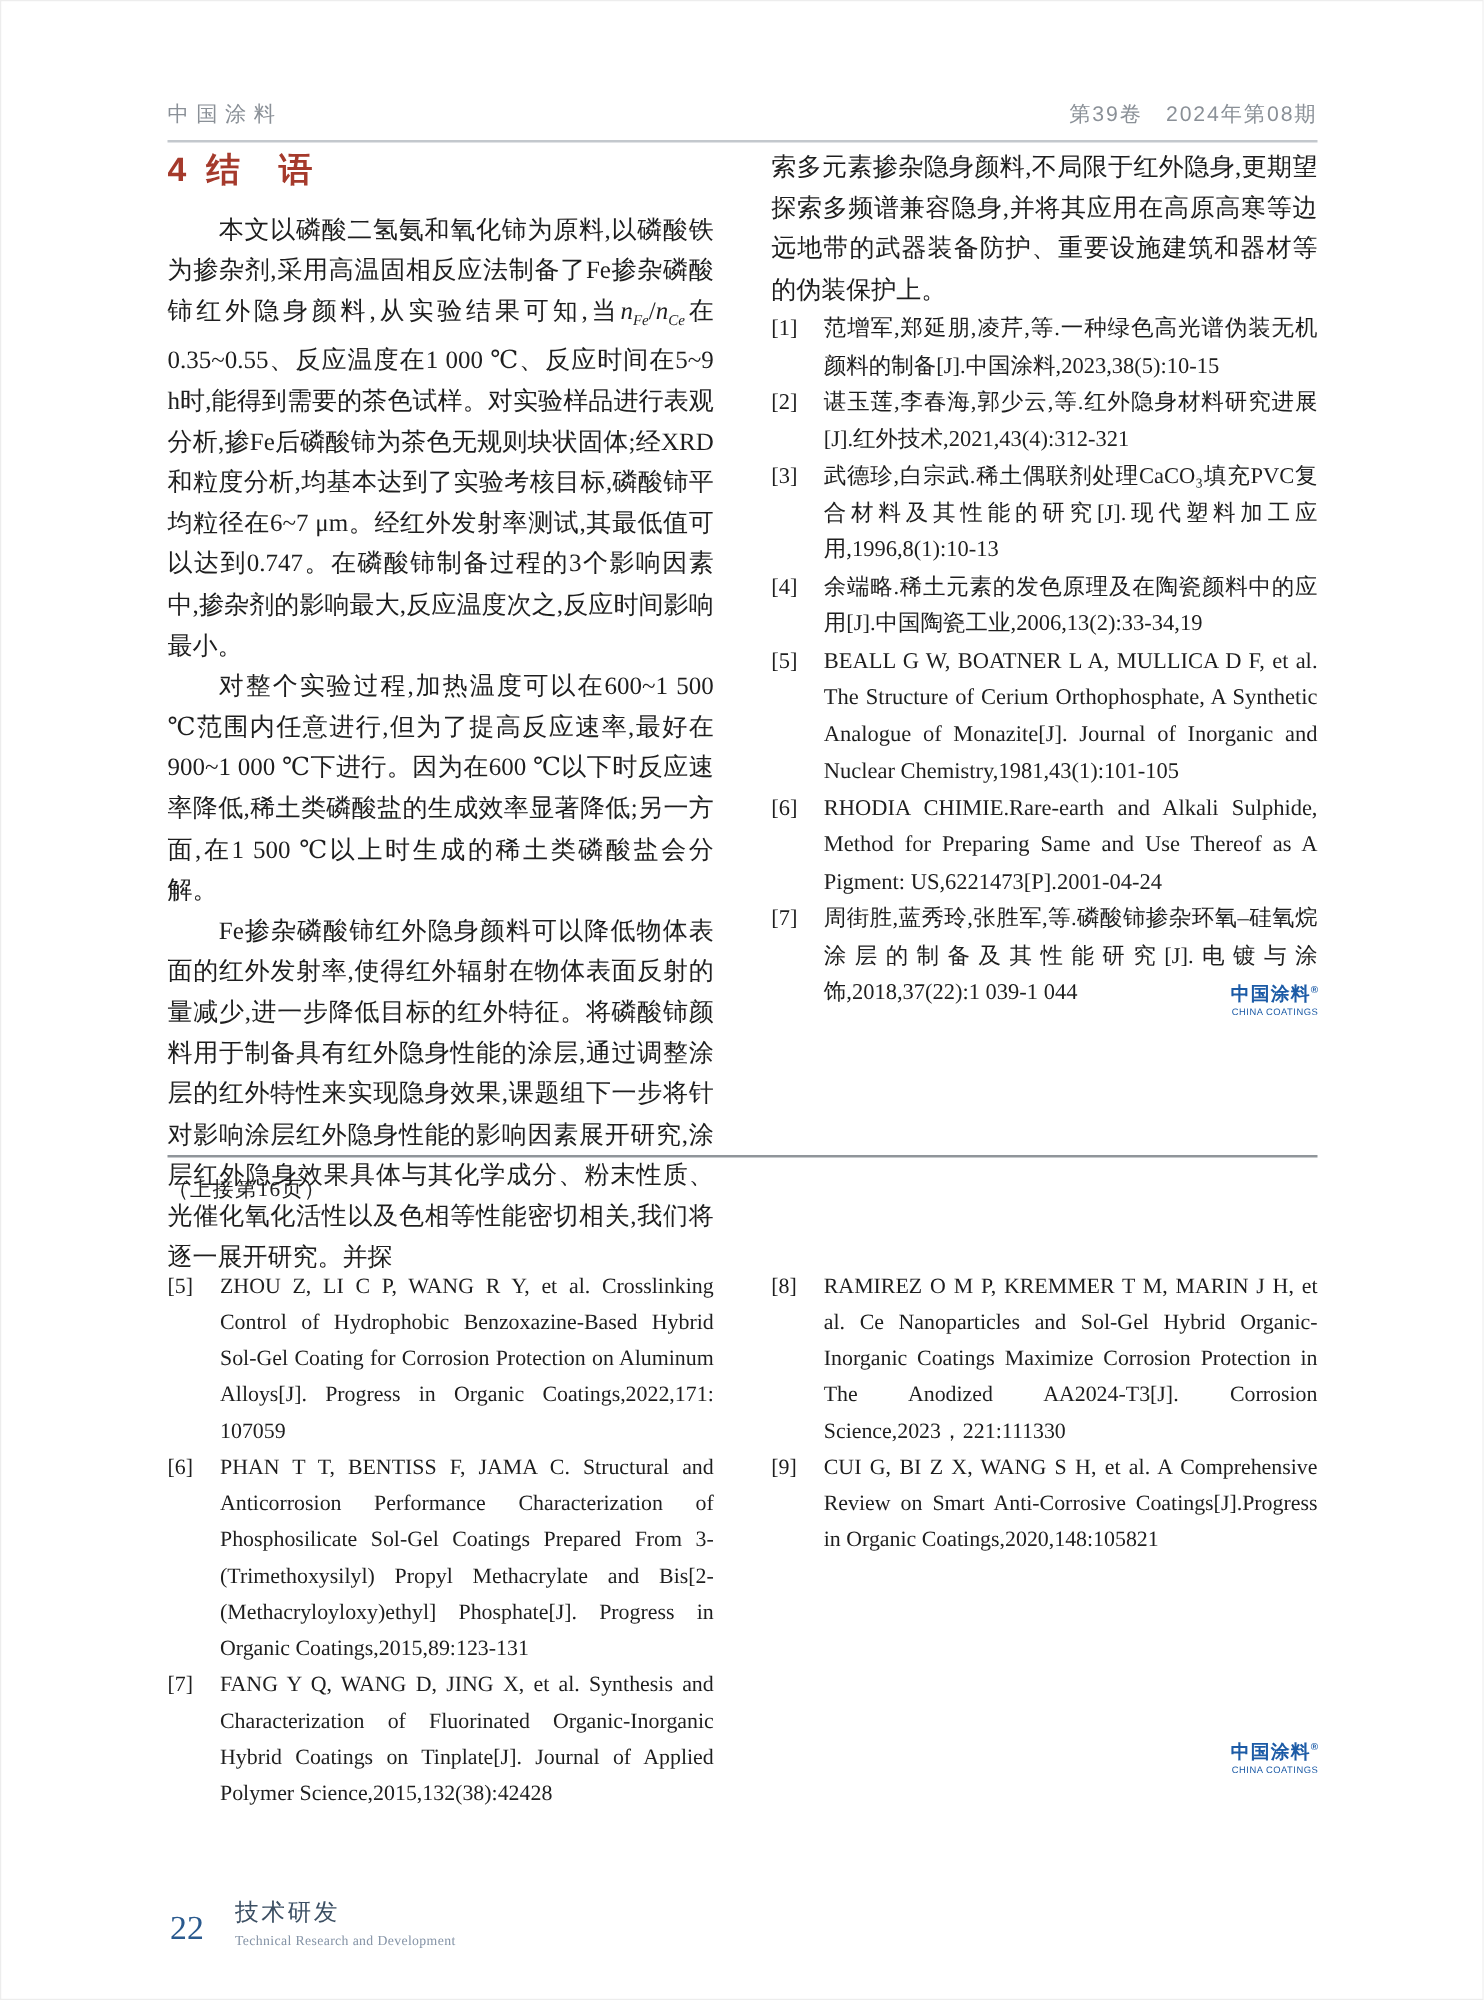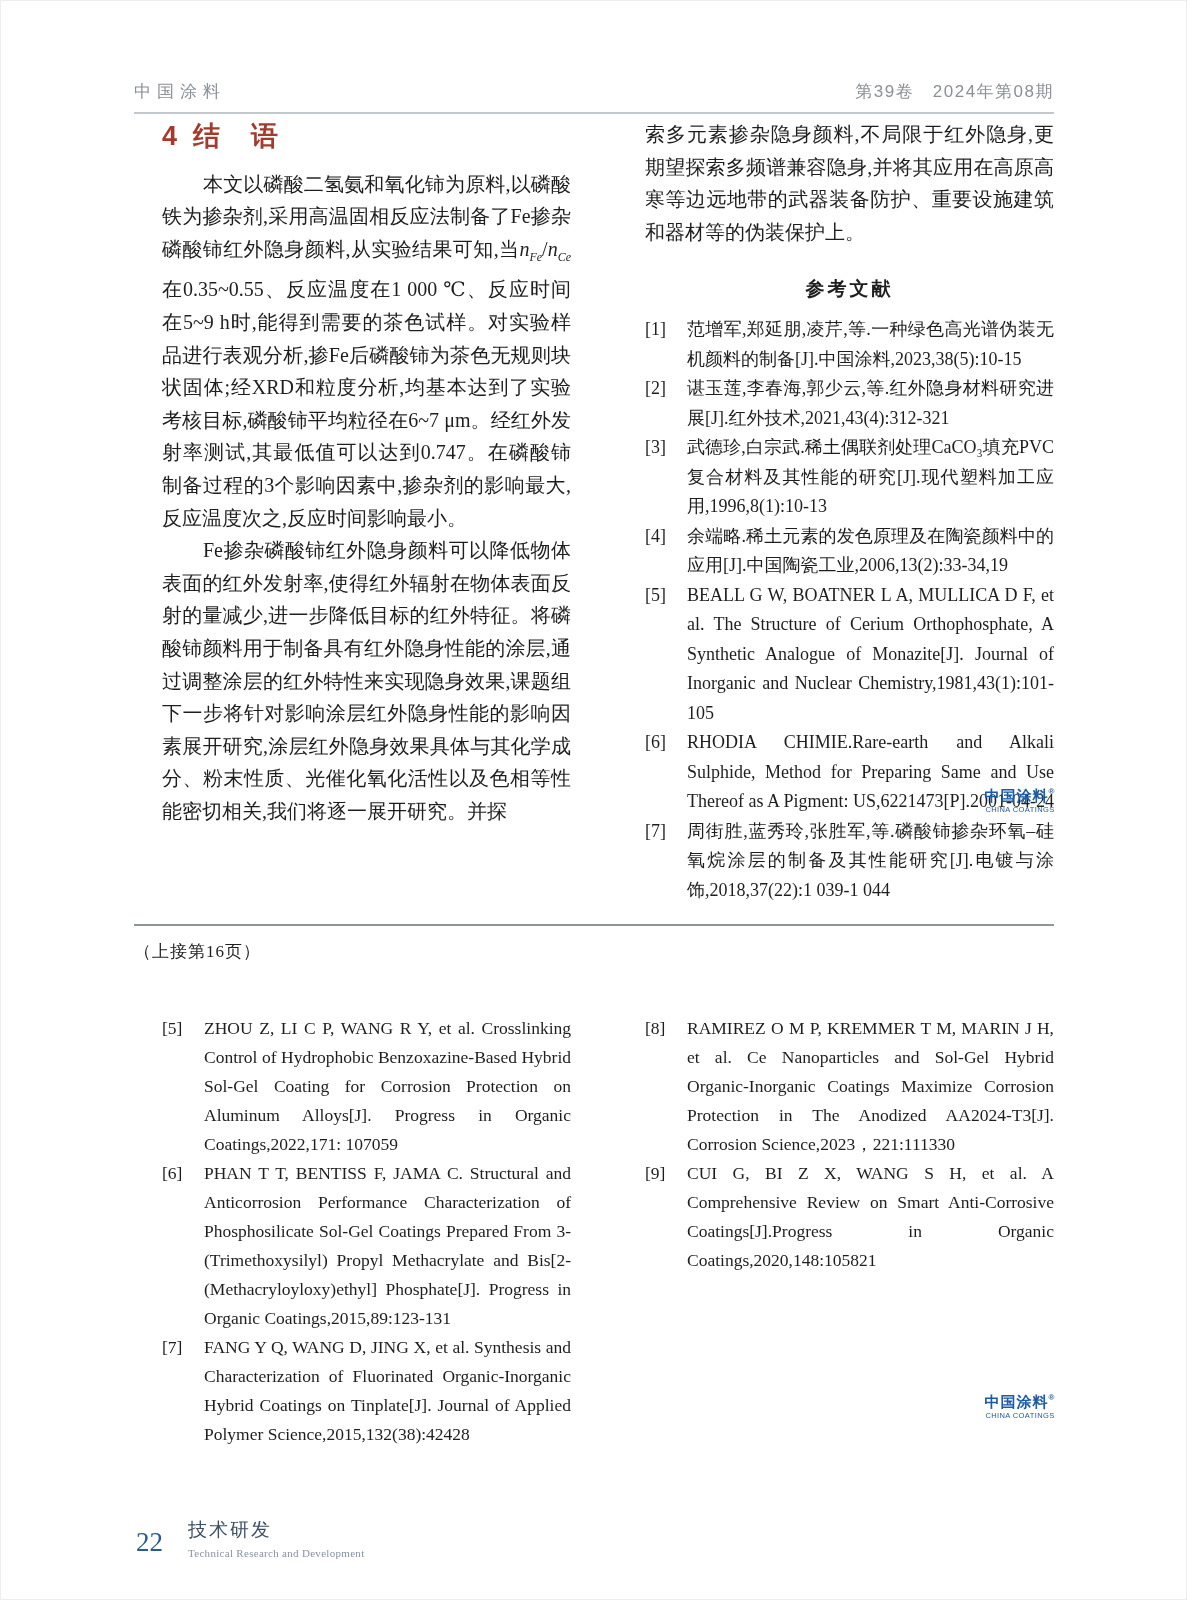--- a/index.html
+++ b/index.html
@@ -29,21 +29,21 @@
   }
   .journal-name { letter-spacing: 6px; }
   .issue-info   { letter-spacing: 1.5px; }
 
   
   .top-columns {
     position: absolute;
     left: 134px; top: 118px; width: 920px;
     display: flex; gap: 46px;
   }
-  .col { width: 437px; margin-left: 28px; }
+  .col { width: 437px; }
 
   
   .section-heading {
     font-family: "Liberation Sans", "DejaVu Sans", sans-serif;
     font-weight: bold;
     font-size: 27px;
     color: #a53a2c;
     margin: 4px 0 16px 0;
     line-height: 1.1;
   }
@@ -156,28 +156,28 @@
     <span class="issue-info">第39卷　2024年第08期</span>
   </div>
 
   <div class="top-columns">
 
     <div class="col">
       <h2 class="section-heading"><span>4</span><span class="heading-text">结　语</span></h2>
 
       <p class="para"><span>本文以磷酸二氢氨和氧化铈为原料,以磷酸铁为掺杂剂,采用高温固相反应法制备了Fe掺杂磷酸铈红外隐身颜料,从实验结果可知,当</span><i><span>n</span><sub>Fe</sub></i><span>/</span><i><span>n</span><sub>Ce</sub></i><span>在0.35~0.55、反应温度在1 000 ℃、反应时间在5~9 h时,能得到需要的茶色试样。对实验样品进行表观分析,掺Fe后磷酸铈为茶色无规则块状固体;经XRD和粒度分析,均基本达到了实验考核目标,磷酸铈平均粒径在6~7 μm。经红外发射率测试,其最低值可以达到0.747。在磷酸铈制备过程的3个影响因素中,掺杂剂的影响最大,反应温度次之,反应时间影响最小。</span></p>
 
+      <p class="para">对整个实验过程,加热温度可以在600~1 500 ℃范围内任意进行,但为了提高反应速率,最好在900~1 000 ℃下进行。因为在600 ℃以下时反应速率降低,稀土类磷酸盐的生成效率显著降低;另一方面,在1 500 ℃以上时生成的稀土类磷酸盐会分解。</p>
 
       <p class="para">Fe掺杂磷酸铈红外隐身颜料可以降低物体表面的红外发射率,使得红外辐射在物体表面反射的量减少,进一步降低目标的红外特征。将磷酸铈颜料用于制备具有红外隐身性能的涂层,通过调整涂层的红外特性来实现隐身效果,课题组下一步将针对影响涂层红外隐身性能的影响因素展开研究,涂层红外隐身效果具体与其化学成分、粉末性质、光催化氧化活性以及色相等性能密切相关,我们将逐一展开研究。并探</p>
     </div>
 
     <div class="col">
       <p class="para para-cont">索多元素掺杂隐身颜料,不局限于红外隐身,更期望探索多频谱兼容隐身,并将其应用在高原高寒等边远地带的武器装备防护、重要设施建筑和器材等的伪装保护上。</p>
 
-      <div class="ref-heading">参考文献</div>
 
       <div class="ref-list">
         <div class="ref-item">
           <span class="ref-label">[1]</span>
           <span class="ref-text">范增军,郑延朋,凌芹,等.一种绿色高光谱伪装无机颜料的制备[J].中国涂料,2023,38(5):10-15</span>
         </div>
         <div class="ref-item">
           <span class="ref-label">[2]</span>
           <span class="ref-text">谌玉莲,李春海,郭少云,等.红外隐身材料研究进展[J].红外技术,2021,43(4):312-321</span>
         </div>

